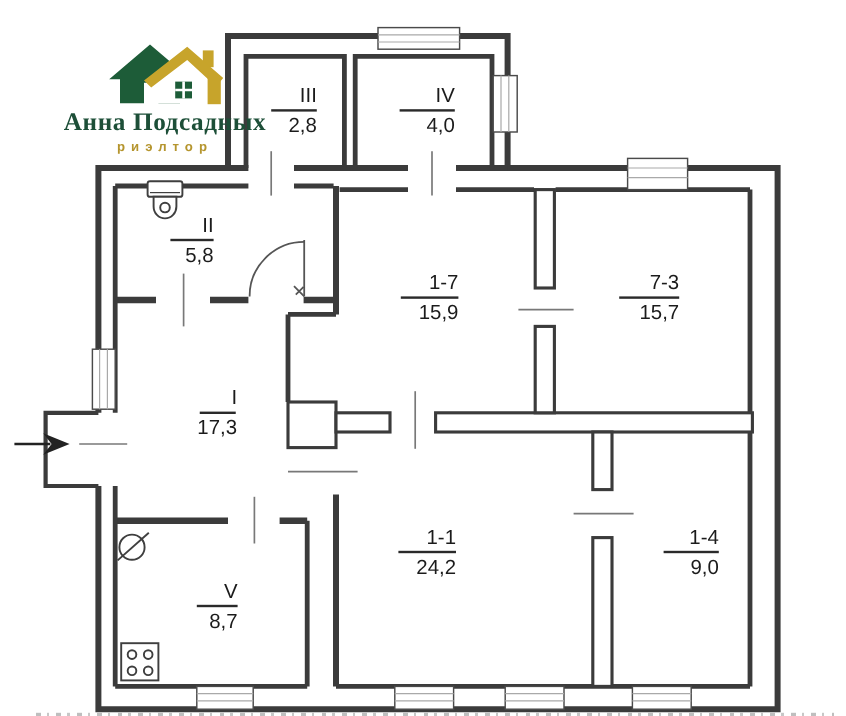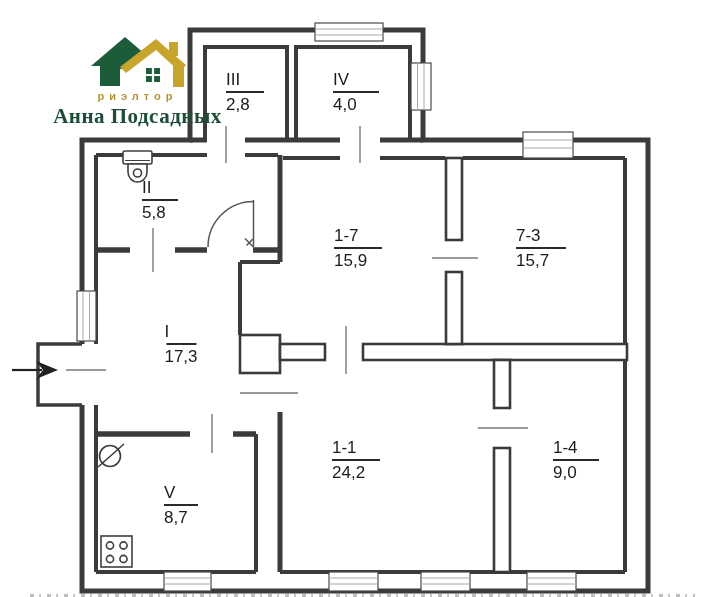--- a/index.html
+++ b/index.html
@@ -1,20 +1,20 @@
 <!DOCTYPE html>
 <html><head>
 <meta charset="utf-8">
 <style>
   html,body{margin:0;padding:0;background:#fff;}
   #canvas{position:relative;width:705px;height:597px;background:#fff;overflow:hidden;
           font-family:"Liberation Sans",sans-serif;}
   #plan-svg{position:absolute;left:0;top:0;}
   
-  .rlabel{position:absolute;transform:translateX(-50%);text-align:left;
+  .rlabel{position:absolute;transform:translateX(-50%);text-align:right;
           font:17px/1.2 "Liberation Sans",sans-serif;color:#1b1b1b;white-space:nowrap;}
   .rline{height:2px;background:#2a2a2a;margin:1px auto 2px;}
   
   #logo{position:absolute;left:40px;top:36px;width:195px;text-align:center;}
   #logo-houses{display:block;margin:0 auto;}
   #logo-title{font-family:"Liberation Serif",serif;font-weight:600;font-size:21px;
               letter-spacing:.5px;margin-top:2px;}
   #logo-sub{font-family:"Liberation Sans",sans-serif;font-size:11px;font-weight:700;
             letter-spacing:5px;margin-top:3px;text-transform:lowercase;}
   
@@ -195,18 +195,18 @@
   <div id="logo">
     <svg id="logo-houses" width="96" height="51" viewBox="0 0 96 51">
       <path d="M1,30 L35,1 L69,30 H60 V50 H42 V33 H30 V50 H10 V30 Z" fill="#1d5c38"></path>
       <polygon points="36,33 66,10 91,33 91,50 36,50" fill="#fff"></polygon>
       <rect x="79" y="6" width="9" height="14" fill="#c7a42b"></rect>
       <path d="M30,31 L66,3 L96,29 L90,36 L66,14 L36,37 Z" fill="#c7a42b"></path>
       <rect x="83" y="29" width="11" height="22" fill="#c7a42b"></rect>
       <rect x="56" y="32" width="14" height="14" fill="#1d5c38"></rect>
       <path d="M63,32 V46 M56,39 H70" stroke="#fff" stroke-width="2.2"></path>
     </svg>
+    <div id="logo-title" style="color: rgb(29, 79, 56);">Анна Подсадных</div>
     <div id="logo-sub" style="color: rgb(181, 149, 46);">риэлтор</div>
-    <div id="logo-title" style="color: rgb(29, 79, 56);">Анна Подсадных</div>
   </div>
 
   <div id="bottom-strip"></div>
 </div>
 
 </body></html>

